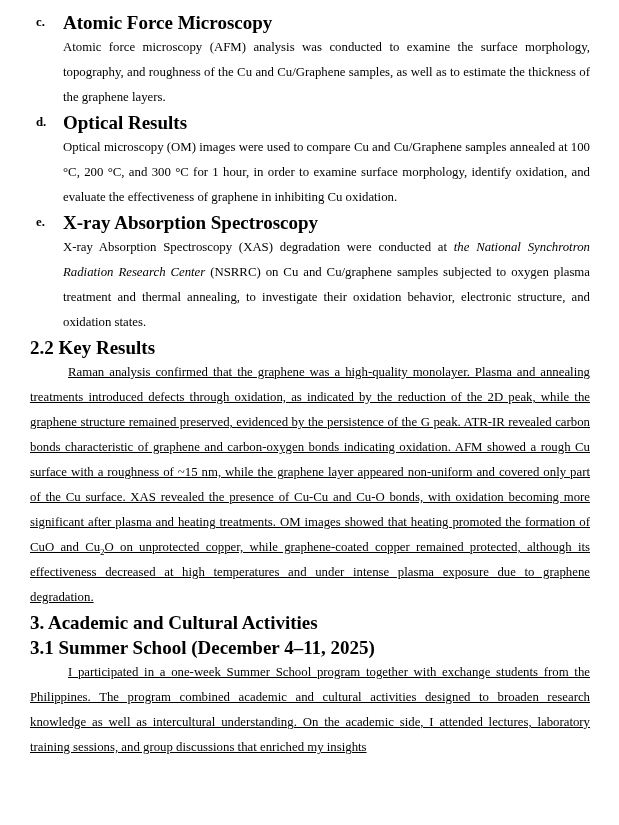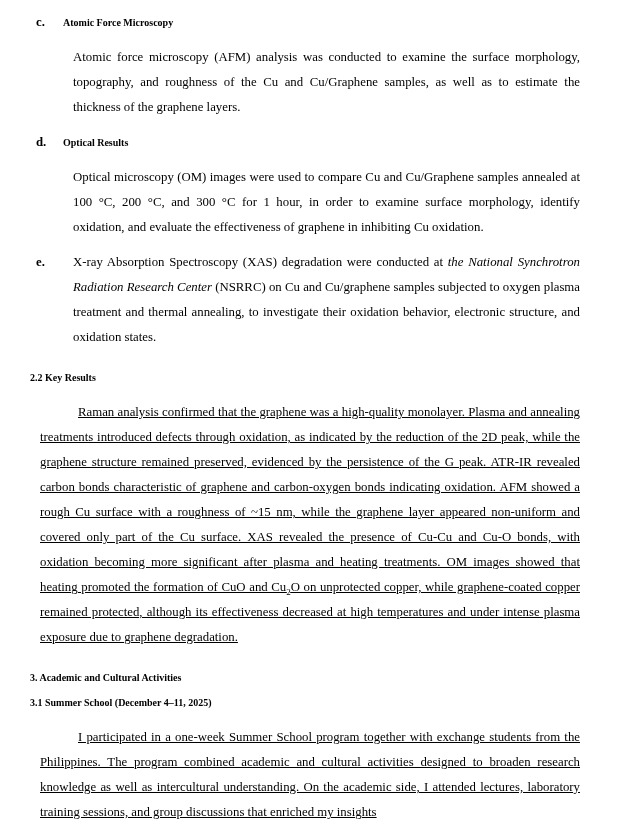--- a/index.html
+++ b/index.html
@@ -16,38 +16,37 @@
     color: #000000;
     font-family: "Liberation Serif", "DejaVu Serif", serif;
     font-size: 12.8px;
     line-height: 25px;
     padding: 10px 29px 0 30px;
     overflow: hidden;
   }
   .heading {
     font-weight: bold;
     margin: 0;
-    font-size: 10px;
+    font-size: 19px;
     line-height: 25px;
   }
   .section-gap {
-    margin-top: 15px;
   }
   .list-item {
     position: relative;
     padding-left: 33px;
   }
   .list-label {
     position: absolute;
     left: 6px;
     top: 0;
     font-weight: bold;
   }
   .para {
-    margin: 10px;
+    margin: 0;
     text-align: justify;
     text-justify: inter-word;
   }
   .para-indent {
     text-indent: 38px;
     text-decoration: underline;
   }
   sub {
     font-size: 9px;
     line-height: 0;
@@ -65,20 +64,21 @@
   </div>
 
   <div class="list-item">
     <span class="list-label">d.</span>
     <p class="heading">Optical Results</p>
     <p class="para"><span>Optical microscopy (OM) images were used to compare Cu and Cu/Graphene samples annealed at 100 °C, 200 °C, and 300 °C for 1 hour, in order to examine surface morphology, identify oxidation, and evaluate the effectiveness of graphene in inhibiting Cu oxidation.</span></p>
   </div>
 
   <div class="list-item">
     <span class="list-label">e.</span>
+    <p class="heading">X-ray Absorption Spectroscopy</p>
     <p class="para"><span>X-ray Absorption Spectroscopy (XAS) degradation were conducted at </span><span style="font-style: italic;">the National Synchrotron Radiation Research Center</span><span> (NSRRC) on Cu and Cu/graphene samples subjected to oxygen plasma treatment and thermal annealing, to investigate their oxidation behavior, electronic structure, and oxidation states.</span></p>
   </div>
 
   <p class="heading section-gap">2.2 Key Results</p>
   <p class="para para-indent"><span>Raman analysis confirmed that the graphene was a high-quality monolayer. Plasma and annealing treatments introduced defects through oxidation, as indicated by the reduction of the 2D peak, while the graphene structure remained preserved, evidenced by the persistence of the G peak. ATR-IR revealed carbon bonds characteristic of graphene and carbon-oxygen bonds indicating oxidation. AFM showed a rough Cu surface with a roughness of ~15 nm, while the graphene layer appeared non-uniform and covered only part of the Cu surface. XAS revealed the presence of Cu-Cu and Cu-O bonds, with oxidation becoming more significant after plasma and heating treatments. OM images showed that heating promoted the formation of CuO and Cu</span><sub>2</sub><span>O on unprotected copper, while graphene-coated copper remained protected, although its effectiveness decreased at high temperatures and under intense plasma exposure due to graphene degradation.</span></p>
 
   <p class="heading section-gap">3. Academic and Cultural Activities</p>
   <p class="heading">3.1 Summer School (December 4–11, 2025)</p>
   <p class="para para-indent"><span>I participated in a one-week Summer School program together with exchange students from the Philippines. The program combined academic and cultural activities designed to broaden research knowledge as well as intercultural understanding. On the academic side, I attended lectures, laboratory training sessions, and group discussions that enriched my insights</span></p>
 

